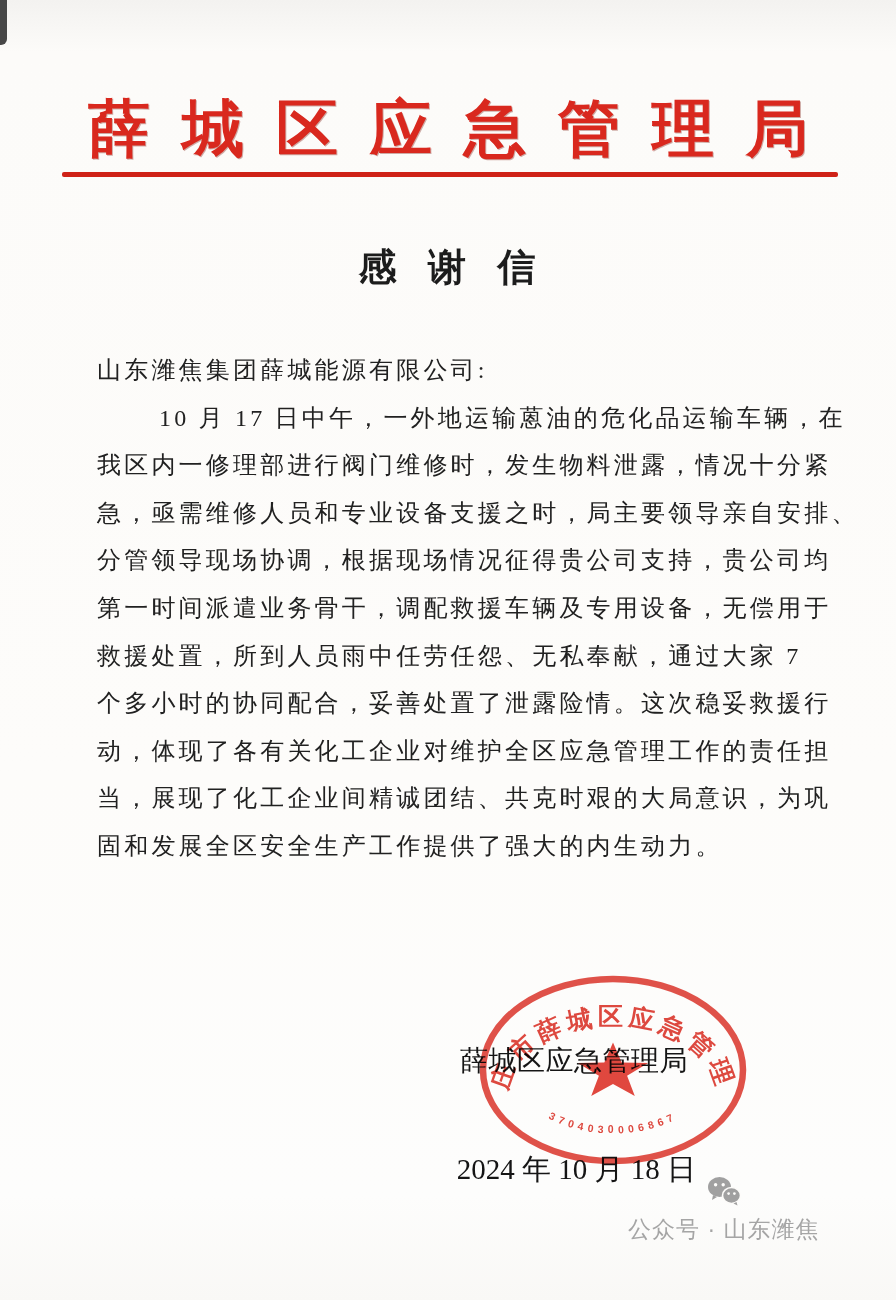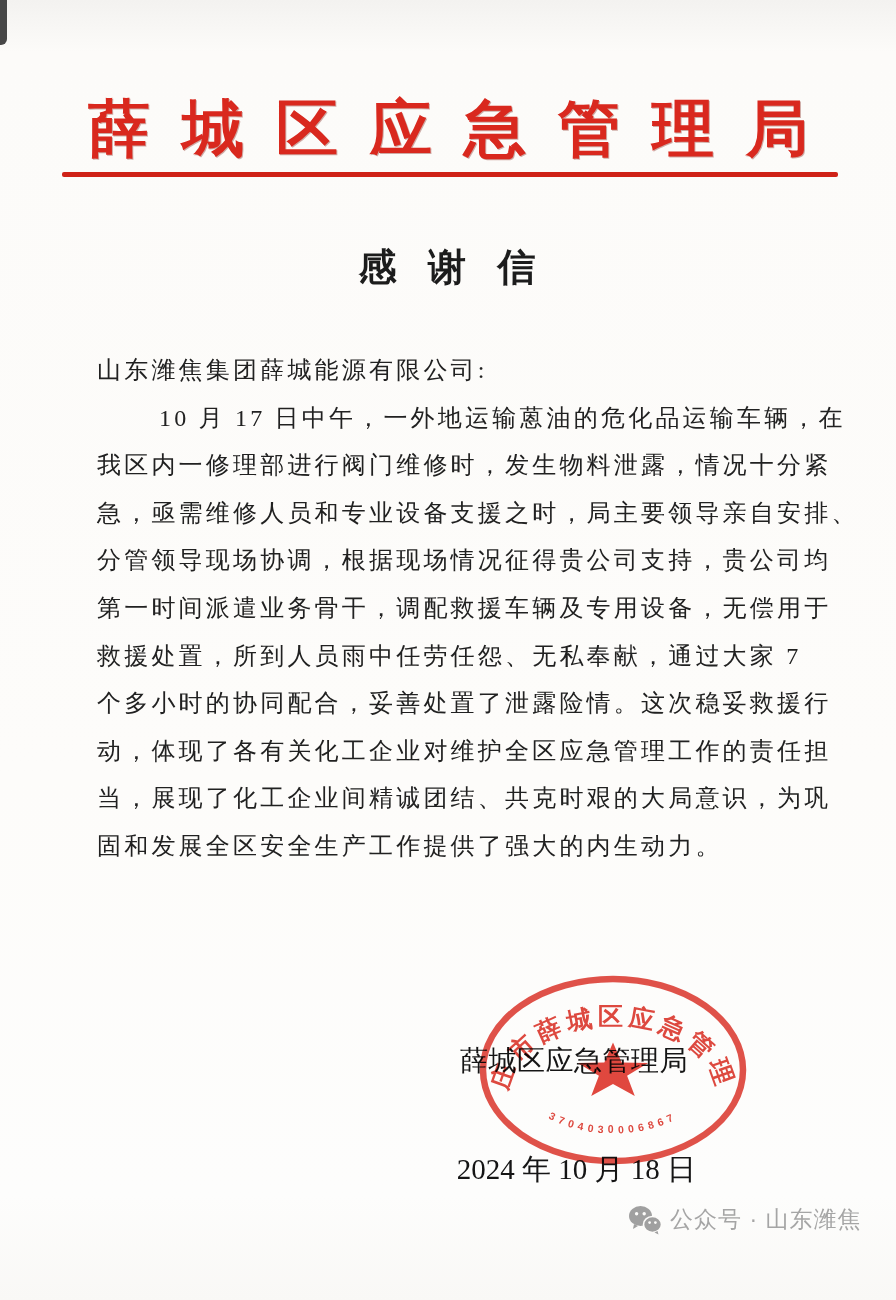--- a/index.html
+++ b/index.html
@@ -91,25 +91,26 @@
     position: absolute;
     left: 452px; top: 1150px;
     width: 244px;
     text-align: right;
     font-size: 29px;
     color: #151515;
     white-space: nowrap;
   }
   .footer-watermark {
     position: absolute;
-    left: 628px; top: 1204px;
+    left: 628px; top: 1176px;
     display: flex;
     align-items: center;
     gap: 8px;
     color: #a5a5a5;
+    flex-direction: column;
   }
   .footer-watermark .wm-text {
     font-family: "Liberation Sans", "DejaVu Sans", sans-serif;
     font-size: 23px;
     letter-spacing: 1px;
     white-space: nowrap;
   }
   .wechat-icon-svg { display: block; }
 </style>
 </head>

